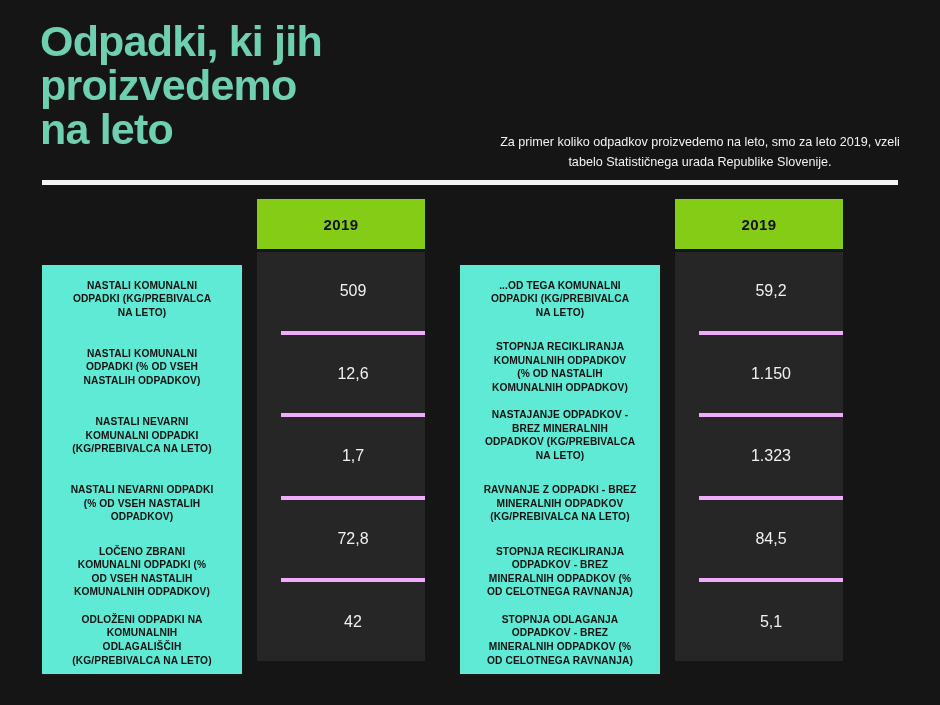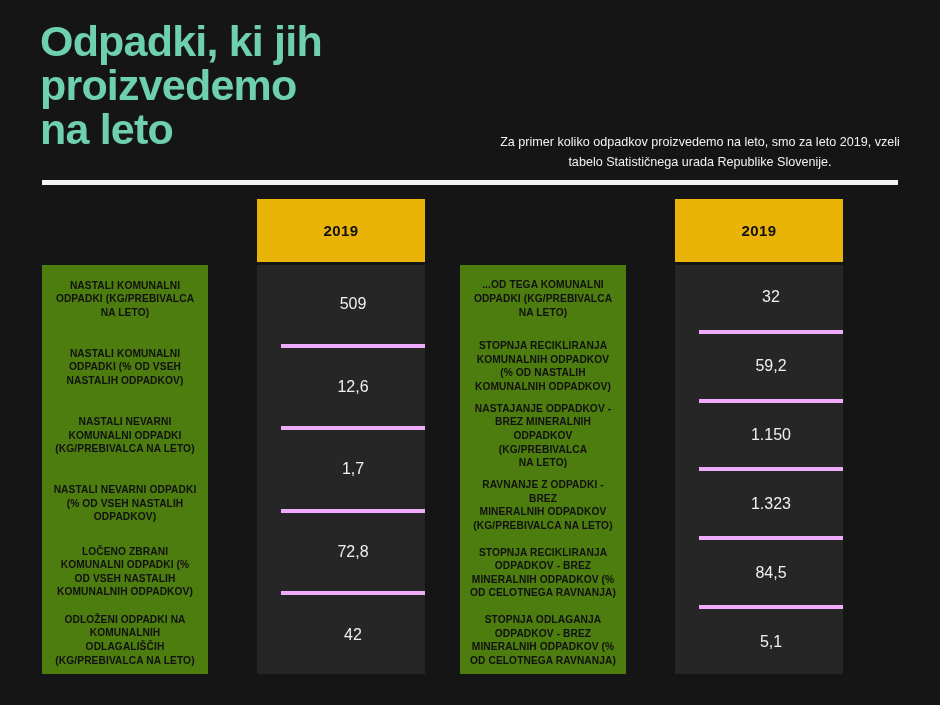--- a/index.html
+++ b/index.html
@@ -34,22 +34,22 @@
     background:#f4f4f4;
   }
 
   
   .table-group{position:absolute;top:199px;}
   #group-left{left:42px;}
   #group-right{left:460px;}
 
   .label-col{
     position:absolute;left:0px;top:66px;
-    width:166px;height:409px;
-    background:#4d7c0f;
+    width:200px;height:409px;
+    background:#5eead4;
     display:flex;flex-direction:column;
     box-sizing:border-box;
   }
   .label-cell{
     flex:1 1 0;
     display:flex;align-items:center;justify-content:center;
     padding:2px 10px;
     box-sizing:border-box;
     color:#111111;
     font-size:10.2px;
@@ -59,22 +59,22 @@
     letter-spacing:0.1px;
     white-space:pre-line;
   }
 
   .value-col{
     position:absolute;left:215px;top:0px;
     width:168px;
     box-sizing:border-box;
   }
   .value-header{
-    height:63px;
-    background:#eab308;
+    height:50px;
+    background:#84cc16;
     display:flex;align-items:center;justify-content:center;
     color:#111111;
     font-size:15px;
     font-weight:bold;
     letter-spacing:0.4px;
   }
   .value-body{
     margin-top:3px;
     height:409px;
     background:#262626;
@@ -162,21 +162,20 @@
 MINERALNIH ODPADKOV (%
 OD CELOTNEGA RAVNANJA)</div>
       <div class="label-cell">STOPNJA ODLAGANJA
 ODPADKOV - BREZ
 MINERALNIH ODPADKOV (%
 OD CELOTNEGA RAVNANJA)</div>
     </div>
     <div class="value-col">
       <div class="value-header">2019</div>
       <div class="value-body">
-        <div class="value-cell">32</div>
         <div class="value-cell">59,2</div>
         <div class="value-cell">1.150</div>
         <div class="value-cell">1.323</div>
         <div class="value-cell">84,5</div>
         <div class="value-cell">5,1</div>
       </div>
     </div>
   </div>
 
 </div>

